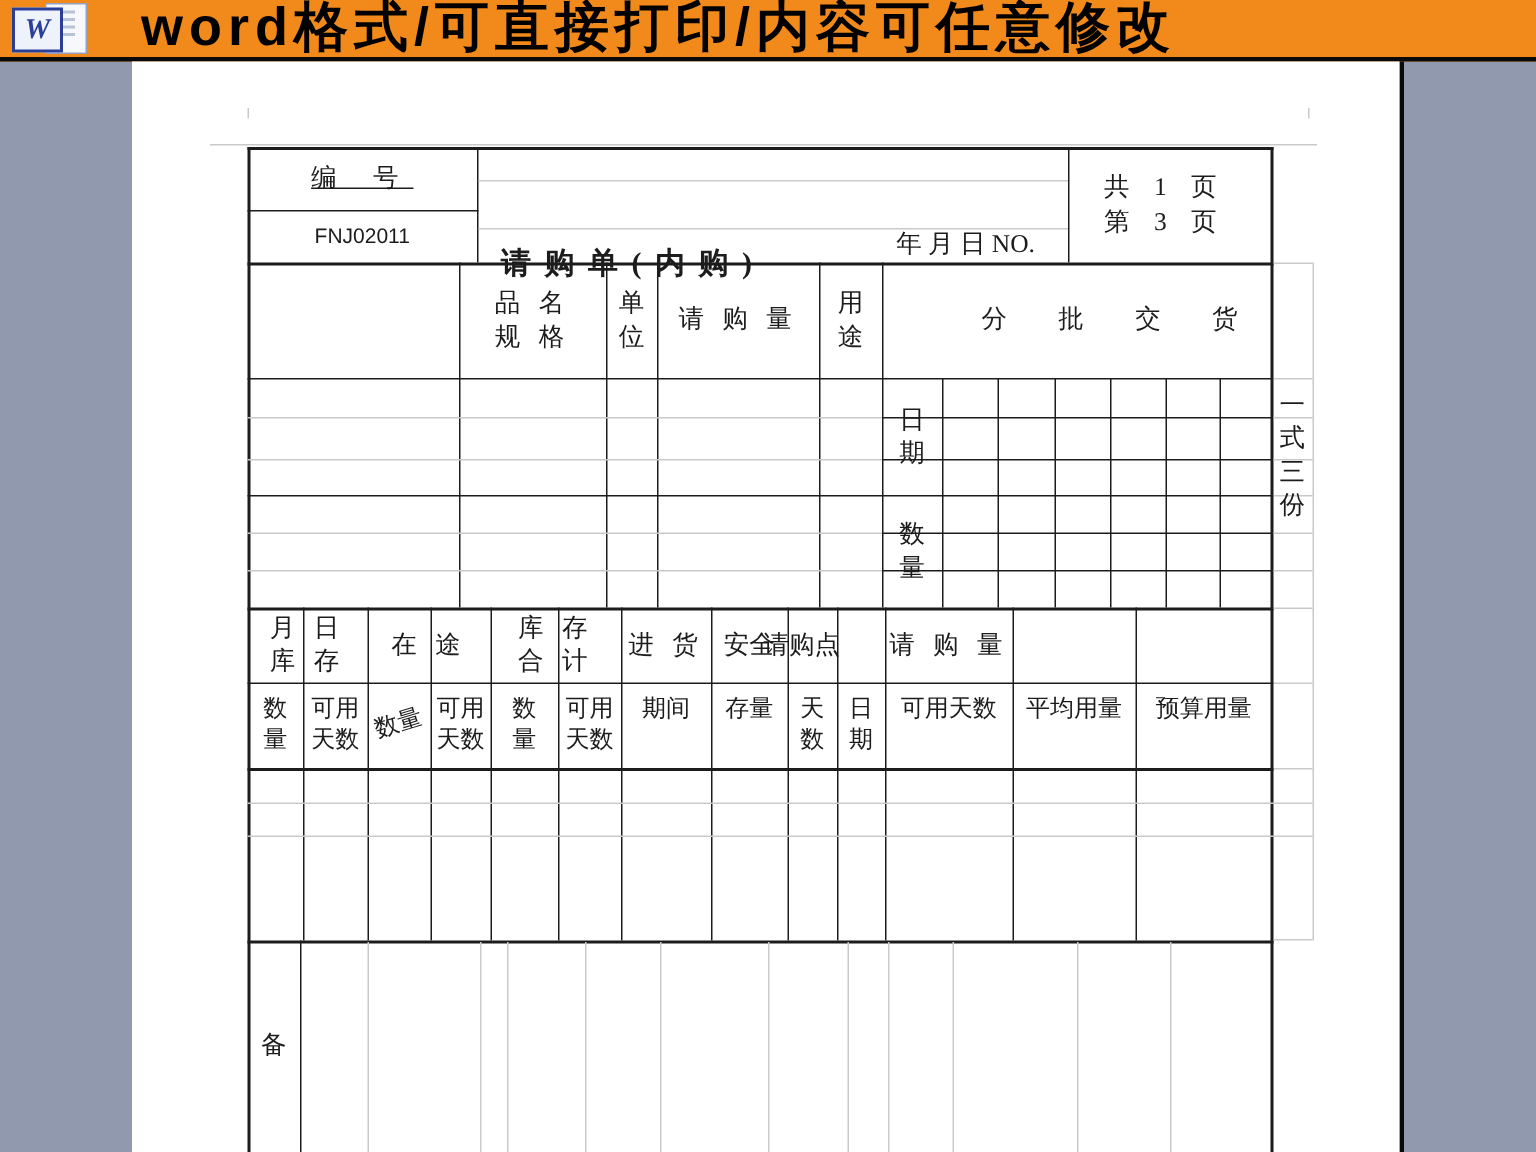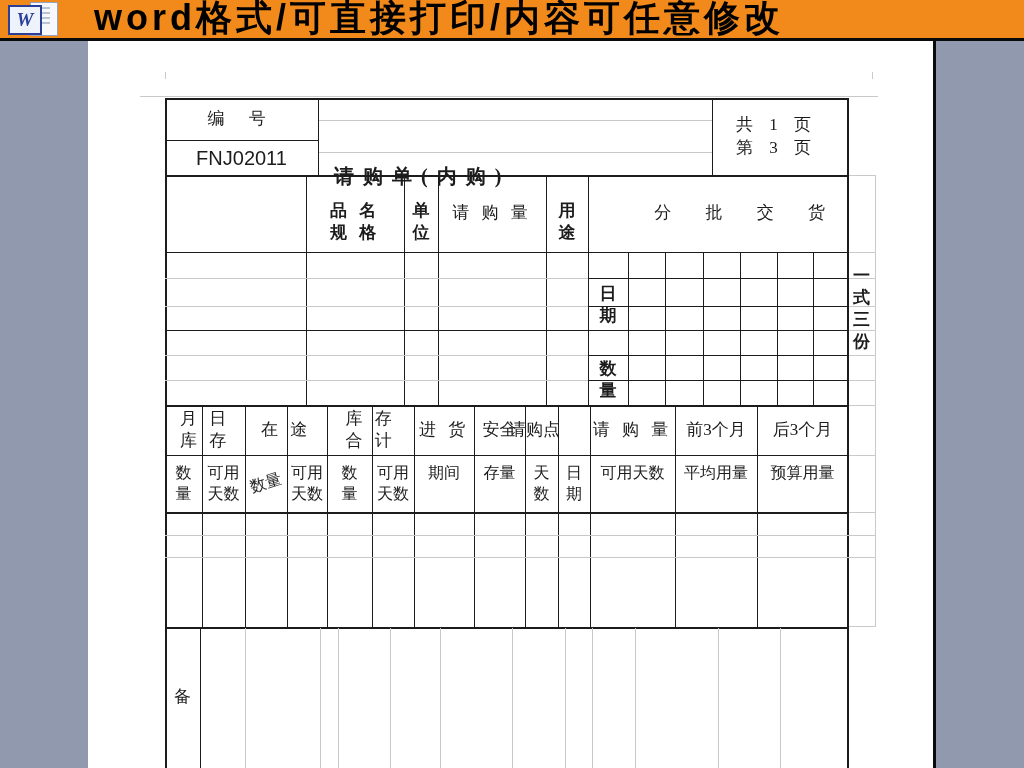--- a/index.html
+++ b/index.html
@@ -25,26 +25,26 @@
         color:#1c1c1c;font-size:17px;}
   .page-edge{position:absolute;left:933px;top:41px;width:3px;height:727px;background:#0a0a0a;}
   
   .hl,.vl{position:absolute;background:#1c1c1c;}
   .hl{height:1px;}.vl{width:1px;}
   .hl.b2{height:2px;}.vl.b2{width:2px;}
   .hl.lt,.vl.lt{background:#c9c9c9;}
   
   .c{position:absolute;display:flex;flex-direction:column;align-items:center;
      justify-content:center;text-align:center;line-height:1.3;white-space:nowrap;}
-  .sb{justify-content:flex-end;font-weight:bold;}
+  .sb{justify-content:center;}
   .left{align-items:flex-start;margin-top:40px;}
   .right{align-items:flex-end;}
   .ls4{letter-spacing:4px;}
   .ls6{letter-spacing:6px;}
-  .ls10{letter-spacing:10px;}
+  .ls10{letter-spacing:10px;text-decoration:underline;}
   .ls15{letter-spacing:15px;}
   .sans{font-family:"Liberation Sans","DejaVu Sans",sans-serif;}
   .f16{font-size:16px;}
   .bold{font-weight:bold;}
   .rot{transform:rotate(-17deg);}
 </style>
 </head>
 <body>
 
 <div class="shell">
@@ -144,22 +144,23 @@
       <i class="vl lt" style="left:352px;top:587px;height:140px"></i>
       <i class="vl lt" style="left:424px;top:587px;height:140px"></i>
       <i class="vl lt" style="left:477px;top:587px;height:140px"></i>
       <i class="vl lt" style="left:504px;top:587px;height:140px"></i>
       <i class="vl lt" style="left:547px;top:587px;height:140px"></i>
       <i class="vl lt" style="left:630px;top:587px;height:140px"></i>
       <i class="vl lt" style="left:692px;top:587px;height:140px"></i>
     </div>
 
     <div class="c ls10" style="left:77px;top:57px;width:153px;height:42px">编 号</div>
-    <div class="c sans" style="left:77px;top:99px;width:153px;height:35px;font-size:20px">FNJ02011</div>
+    <div class="c sans" style="left:77px;top:99px;width:153px;height:35px;font-size:14px">FNJ02011</div>
     <div class="c left bold" style="left:246px;top:79px;width:378px;height:32px;font-size:20px;letter-spacing:2px">请 购 单 ( 内 购 )</div>
+    <div class="c right" style="left:230px;top:111px;width:372px;height:23px">年 月 日 NO.</div>
     <div class="c ls6" style="left:624px;top:57px;width:129px;height:77px">
       <span>共 1 页</span>
       <span>第 3 页</span>
     </div>
 
     <div class="c sb ls4" style="left:218px;top:134px;width:98px;height:77px;padding:8px 0;box-sizing:border-box">
       <span>品 名</span>
       <span>规 格</span>
     </div>
     <div class="c sb" style="left:316px;top:134px;width:34px;height:77px;padding:8px 0;box-sizing:border-box">
@@ -194,22 +195,20 @@
     </div>
     <div class="c ls4" style="left:157px;top:364px;width:82px;height:50px">在 途</div>
     <div class="c ls4" style="left:239px;top:364px;width:87px;height:50px">
       <span>库 存</span>
       <span>合 计</span>
     </div>
     <div class="c ls4" style="left:326px;top:364px;width:60px;height:50px">进 货</div>
     <div class="c" style="left:386px;top:364px;width:51px;height:50px">安全</div>
     <div class="c" style="left:414px;top:364px;width:65px;height:50px">请购点</div>
     <div class="c ls4" style="left:502px;top:364px;width:85px;height:50px">请 购 量</div>
-    <div class="c" style="left:587px;top:364px;width:82px;height:50px">前3个月</div>
-    <div class="c" style="left:669px;top:364px;width:91px;height:50px">后3个月</div>
 
     <div class="c f16" style="left:77px;top:414px;width:37px;height:57px">
       <span>数</span>
       <span>量</span>
     </div>
     <div class="c f16" style="left:114px;top:414px;width:43px;height:57px">
       <span>可用</span>
       <span>天数</span>
     </div>
     <div class="c f16 rot" style="left:157px;top:414px;width:42px;height:57px">数量</div>

